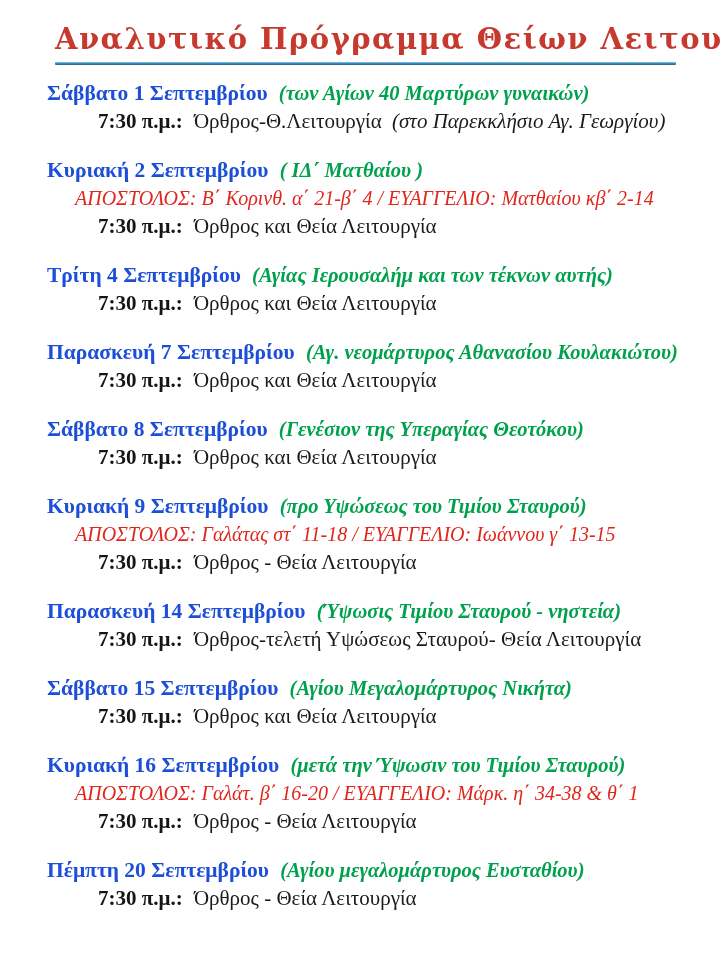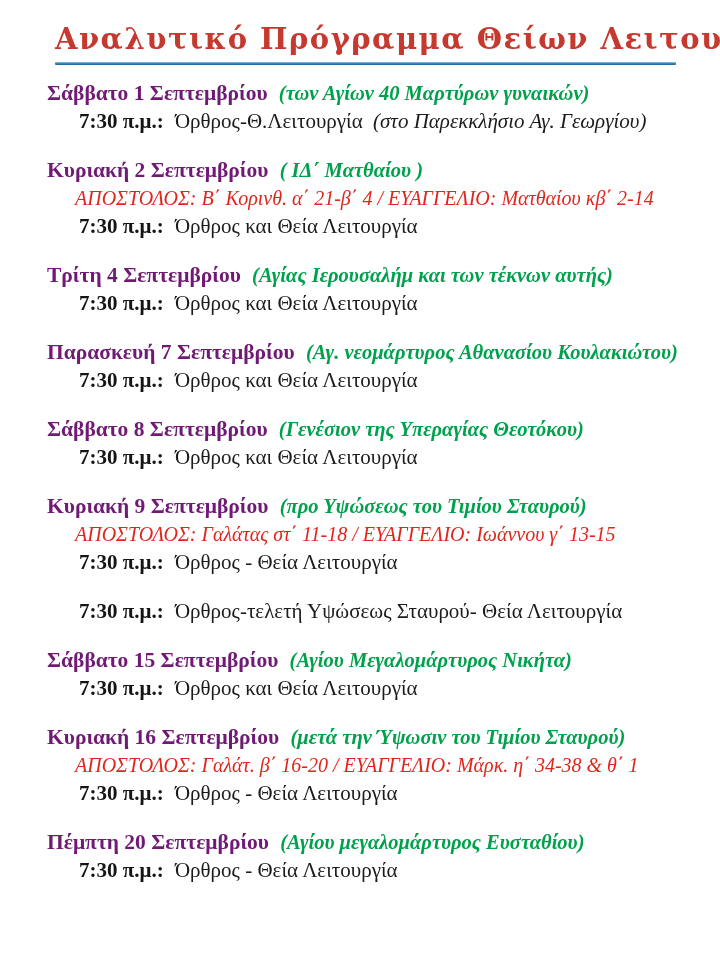--- a/index.html
+++ b/index.html
@@ -37,40 +37,40 @@
     border-radius: 1px;
   }
   .entry {
     margin-bottom: 21px;
     font-size: 21px;
     line-height: 28px;
   }
   .date-line { white-space: nowrap; }
   .date {
     font-weight: bold;
-    color: #701a75;
+    color: #1d4ed8;
     font-size: 21.5px;
   }
   .feast {
     font-style: italic;
     color: #00a14d;
     font-size: 20.5px;
     margin-left: 6px;
     font-weight: bold;
   }
   .feast.bold { font-weight: bold; }
   .readings {
     font-style: italic;
     color: #e0251c;
     font-size: 20px;
     margin-left: 28px;
     white-space: nowrap;
   }
   .time-line {
-    margin-left: 32px;
+    margin-left: 51px;
     white-space: nowrap;
     font-family: Liberation Serif, serif;
   }
   .time {
     font-weight: bold;
     color: #151515;
   }
   .service { margin-left: 6px; }
   .service-note {
     font-style: italic;
@@ -151,20 +151,24 @@
       <span class="feast">(προ Υψώσεως του Τιμίου Σταυρού)</span>
     </div>
     <div class="readings">ΑΠΟΣΤΟΛΟΣ: Γαλάτας στ΄ 11-18  /  ΕΥΑΓΓΕΛΙΟ: Ιωάννου γ΄ 13-15</div>
     <div class="time-line">
       <span class="time">7:30 π.μ.:</span>
       <span class="service">Όρθρος - Θεία Λειτουργία</span>
       
     </div>
   </div>
       <div class="entry">
+    <div class="date-line">
+      <span class="date">Παρασκευή 14 Σεπτεμβρίου</span>
+      <span class="feast bold">(Ύψωσις Τιμίου Σταυρού - νηστεία)</span>
+    </div>
 
     <div class="time-line">
       <span class="time">7:30 π.μ.:</span>
       <span class="service">Όρθρος-τελετή Υψώσεως Σταυρού- Θεία Λειτουργία</span>
       
     </div>
   </div>
       <div class="entry">
     <div class="date-line">
       <span class="date">Σάββατο 15 Σεπτεμβρίου</span>

